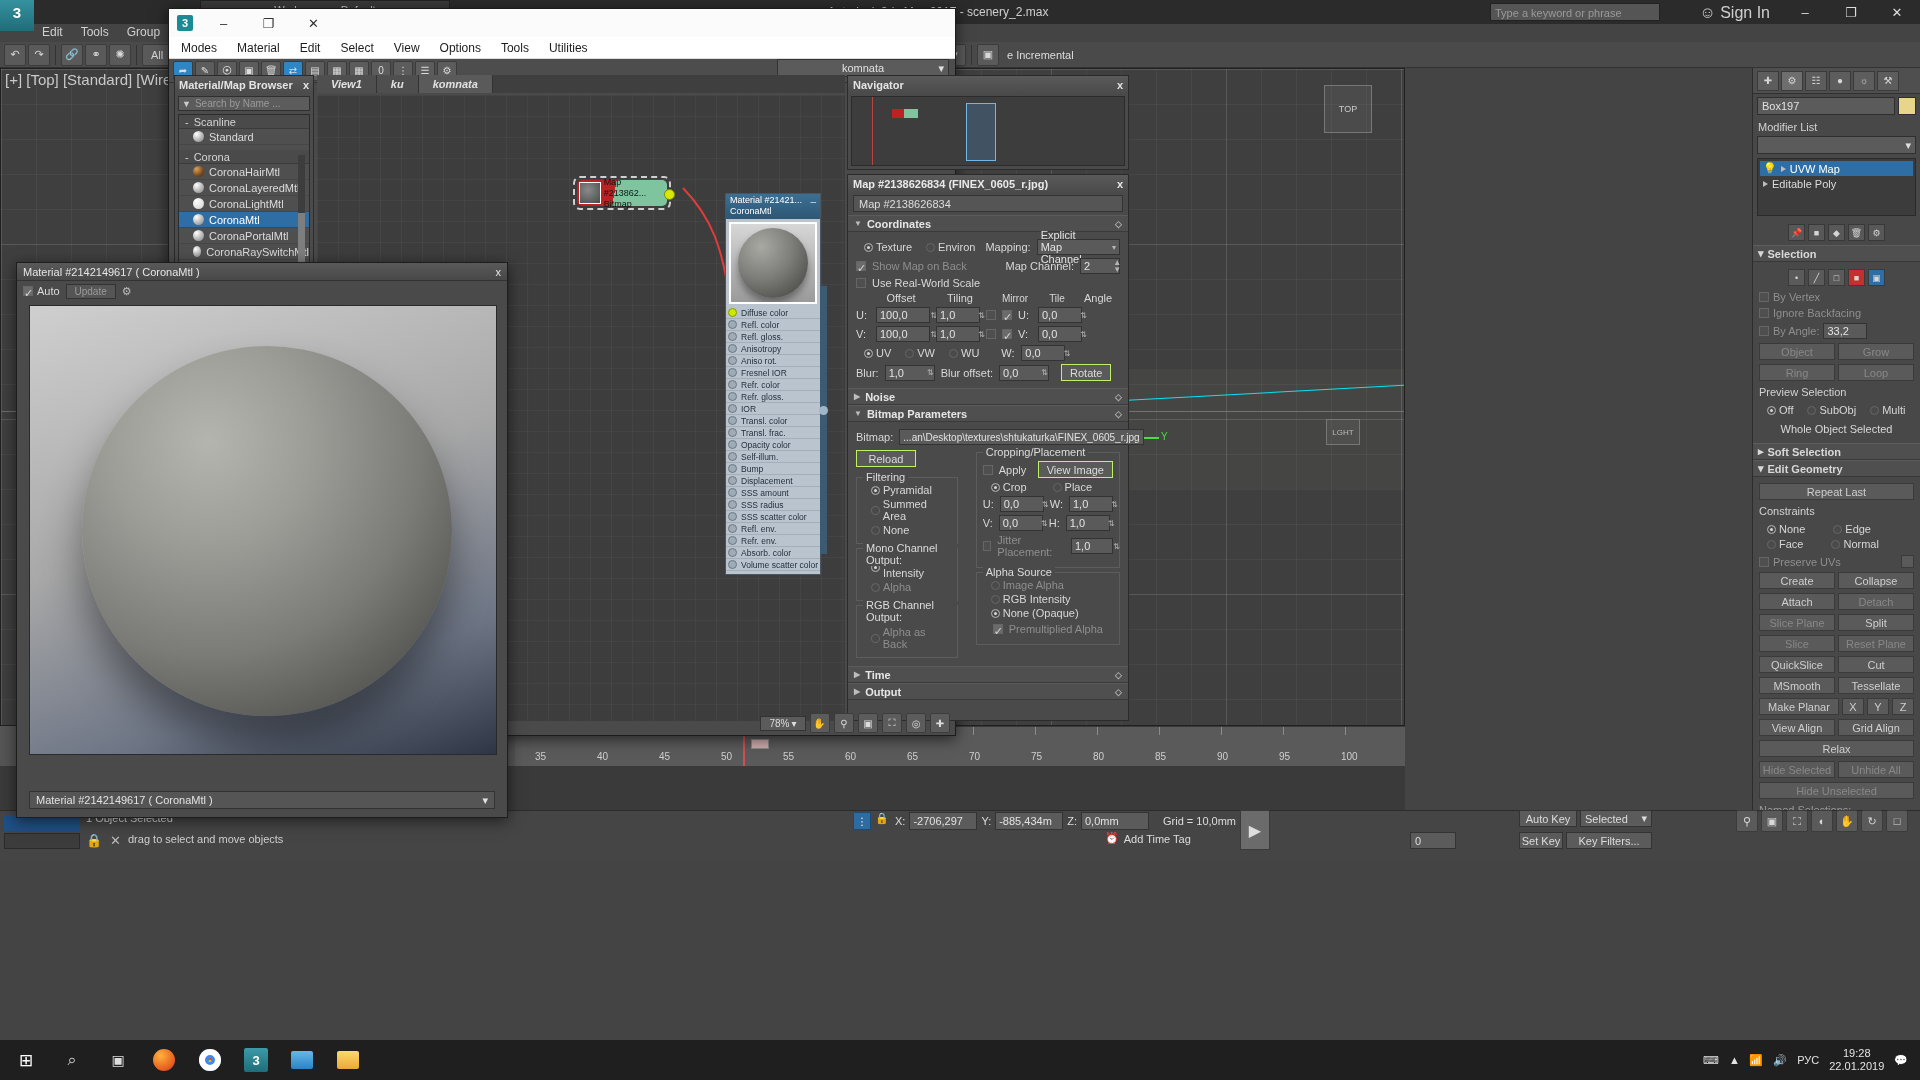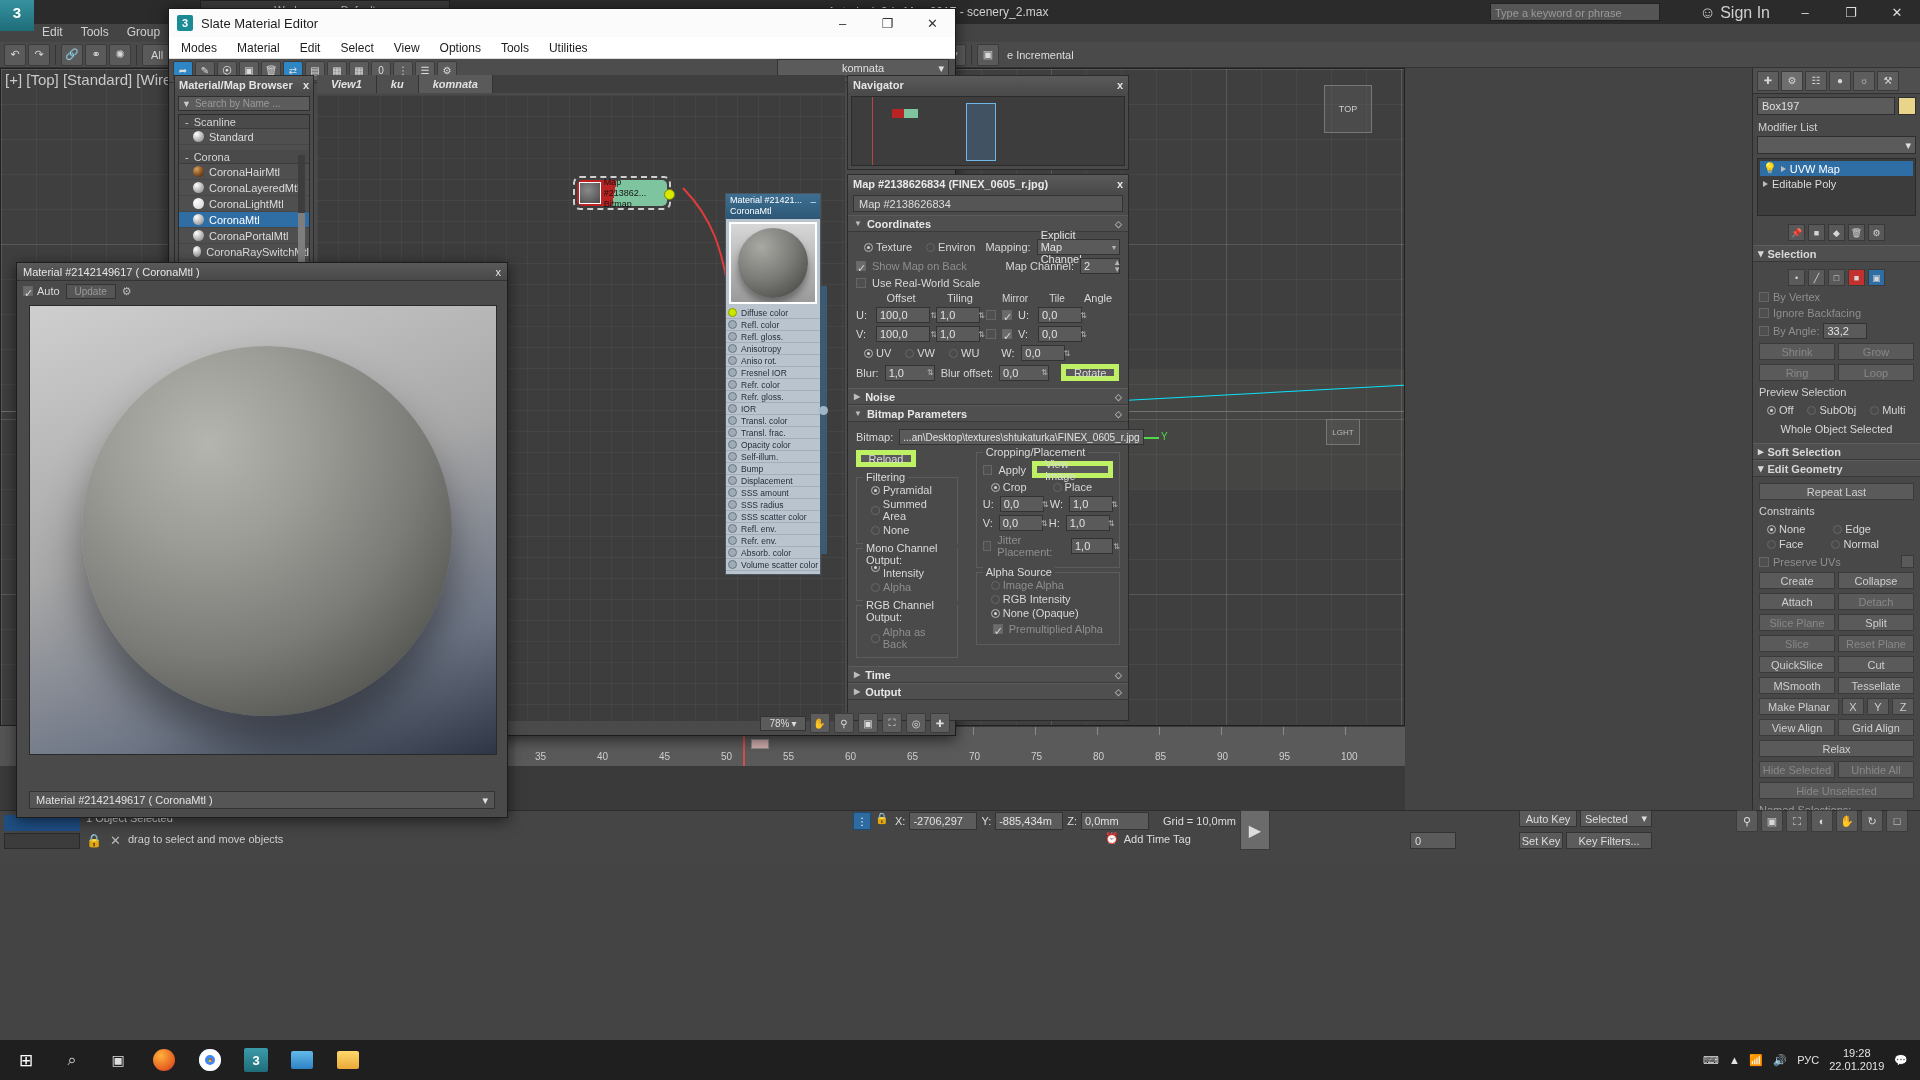--- a/index.html
+++ b/index.html
@@ -239,21 +239,21 @@
   .rh .caret { font-size:8px; color:#bdbdbd; }
   .rb { padding:4px 8px; }
   .fr { display:flex; align-items:center; gap:6px; margin:3px 0; }
   .lbl { color:#d8d8d8; }
   .lbl.dim { color:#8e8e8e; }
   .nf { height:16px; background:#5a5a5a; border:1px solid #333; color:#e2e2e2;
         padding:0 3px; display:flex; align-items:center; justify-content:space-between;gap:23px; }
   .nf .sp { color:#b6b6b6; font-size:8px; line-height:7px; }
   .gbox { border:1px solid #5d5d5d; padding:5px 6px 6px; margin:4px 0; position:relative; }
   .gtitle { position:absolute; top:-7px; left:6px; background:#4a4a4a; padding:0 3px; color:#dcdcdc; }
-  .btnw { height:17px; background:#5a5a5a; border:5px solid #bef264;
+  .btnw { height:17px; background:#5a5a5a; border:1px solid #bef264;
           display:inline-flex; align-items:center; justify-content:center; color:#dcdcdc; padding:0 8px; }
 
   
   #matprev { position:absolute; left:16px; top:262px; width:492px; height:556px;
              background:#4a4a4a; border:1px solid #1d1d1d; box-shadow:0 3px 14px rgba(0,0,0,.55); }
   #mp-title { height:18px; background:linear-gradient(#595959,#484848); display:flex;
               align-items:center; justify-content:space-between; padding:0 6px;
               font-size:11px; color:#e6e6e6; border-bottom:1px solid #333; }
   #mp-tool { height:20px; display:flex; align-items:center; gap:6px; padding:0 6px; }
   #mp-canvas { position:absolute; left:12px; top:42px; width:468px; height:450px;
@@ -461,21 +461,21 @@
       <div class="chk-row">
         <div class="chkbox"></div>
         <span>Ignore Backfacing</span>
       </div>
       <div class="chk-row">
         <div class="chkbox"></div>
         <span>By Angle:</span>
         <span class="nf" style="width:44px">33,2</span>
       </div>
       <div class="row2">
-        <div class="btn2 dis">Shrink</div>
+        <div class="btn2 dis">Object</div>
         <div class="btn2 dis">Grow</div>
       </div>
       <div class="row2">
         <div class="btn2 dis">Ring</div>
         <div class="btn2 dis">Loop</div>
       </div>
       <div style="padding:3px 0;color:#d2d2d2">Preview Selection</div>
       <div class="fr">
         <span class="radio-row">
             <span class="rad on"></span>
@@ -667,21 +667,20 @@
         <div>22.01.2019</div>
       </span>
       <span>💬</span>
     </div>
   </div>
 </div>
 
 <div id="sme">
   <div id="sme-title">
     <div class="sme-ico">3</div>
-    <div style="flex:1">Slate Material Editor</div>
     <div class="sme-wb">–</div>
     <div class="sme-wb">❐</div>
     <div class="sme-wb">✕</div>
   </div>
 
   <div id="sme-menubar">
     <span>Modes</span>
     <span>Material</span>
     <span>Edit</span>
     <span>Select</span>

